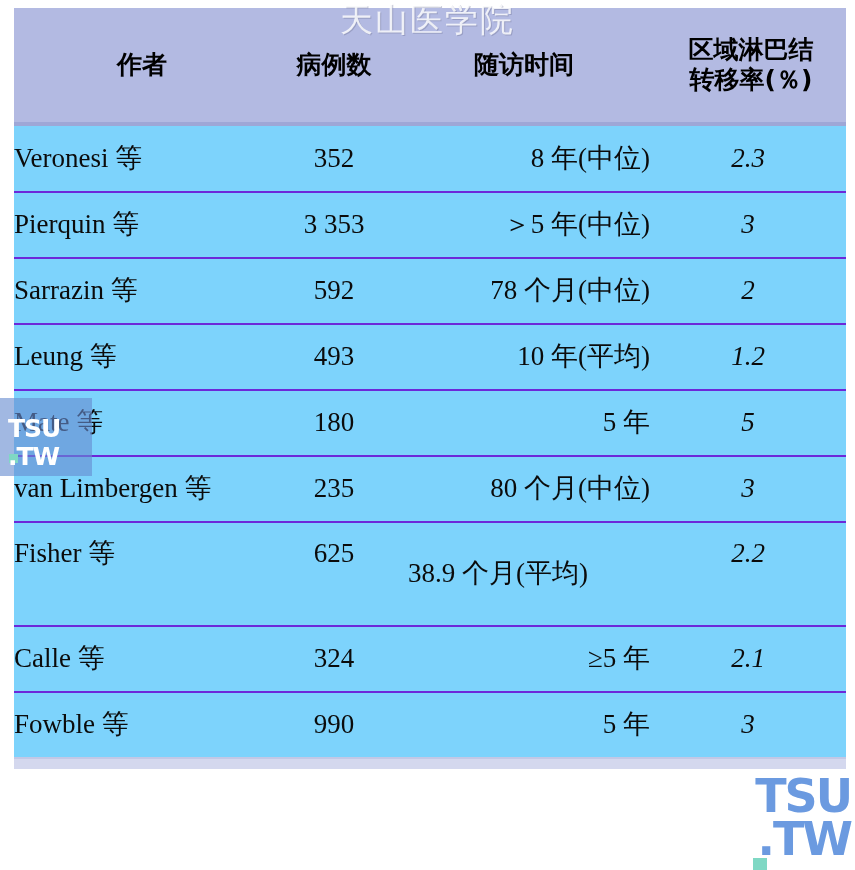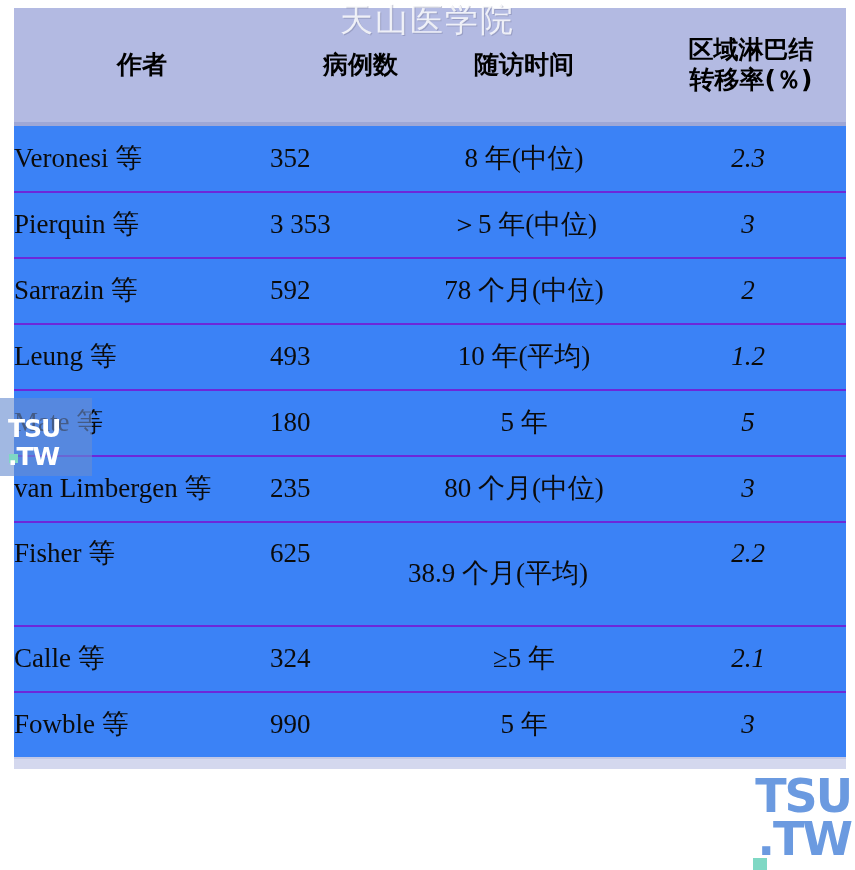--- a/index.html
+++ b/index.html
@@ -41,34 +41,34 @@
     font-size: 25px;
     color: #000000;
     padding: 0;
     vertical-align: middle;
     line-height: 1.22;
     border: 0;
     height: 114px;
     box-sizing: border-box;
   }
   thead th.h-author   { text-align: center; }
-  thead th.h-cases    { text-align: right; }
+  thead th.h-cases    { text-align: center; }
   thead th.h-followup { text-align: center; }
   thead th.h-rate     { text-align: center; padding-left: 6px;}
 
   thead tr.header-underline td {
     height: 4px;
     padding: 0;
     background: #9ea7d6;
     border: 0;
   }
 
   
   tbody tr.data-row {
-    background: #3b82f6;
+    background: #7dd3fc;
   }
   tbody tr.data-row > td {
     border-top: 2px solid #6d28d9;
     padding: 0;
     font-size: 27px;
     color: #0b0b0b;
     vertical-align: middle;
     line-height: 1.25;
     height: 66px;
     box-sizing: border-box;
@@ -76,26 +76,26 @@
   tbody tr.data-row:first-child > td {
     border-top: 0;
   }
 
   td.c-author {
     text-align: left;
     padding-left: 14px;
     white-space: nowrap;
   }
   td.c-cases {
-    text-align: left;
+    text-align: center;
     padding-right: 12px;
     white-space: nowrap;
   }
   td.c-followup {
-    text-align: center;
+    text-align: right;
     padding-left: 12px;
     padding-right: 40px;
   }
   td.c-rate {
     text-align: center;
     padding-left: 26px;
     white-space: nowrap;
     font-style: italic;
   }
 

